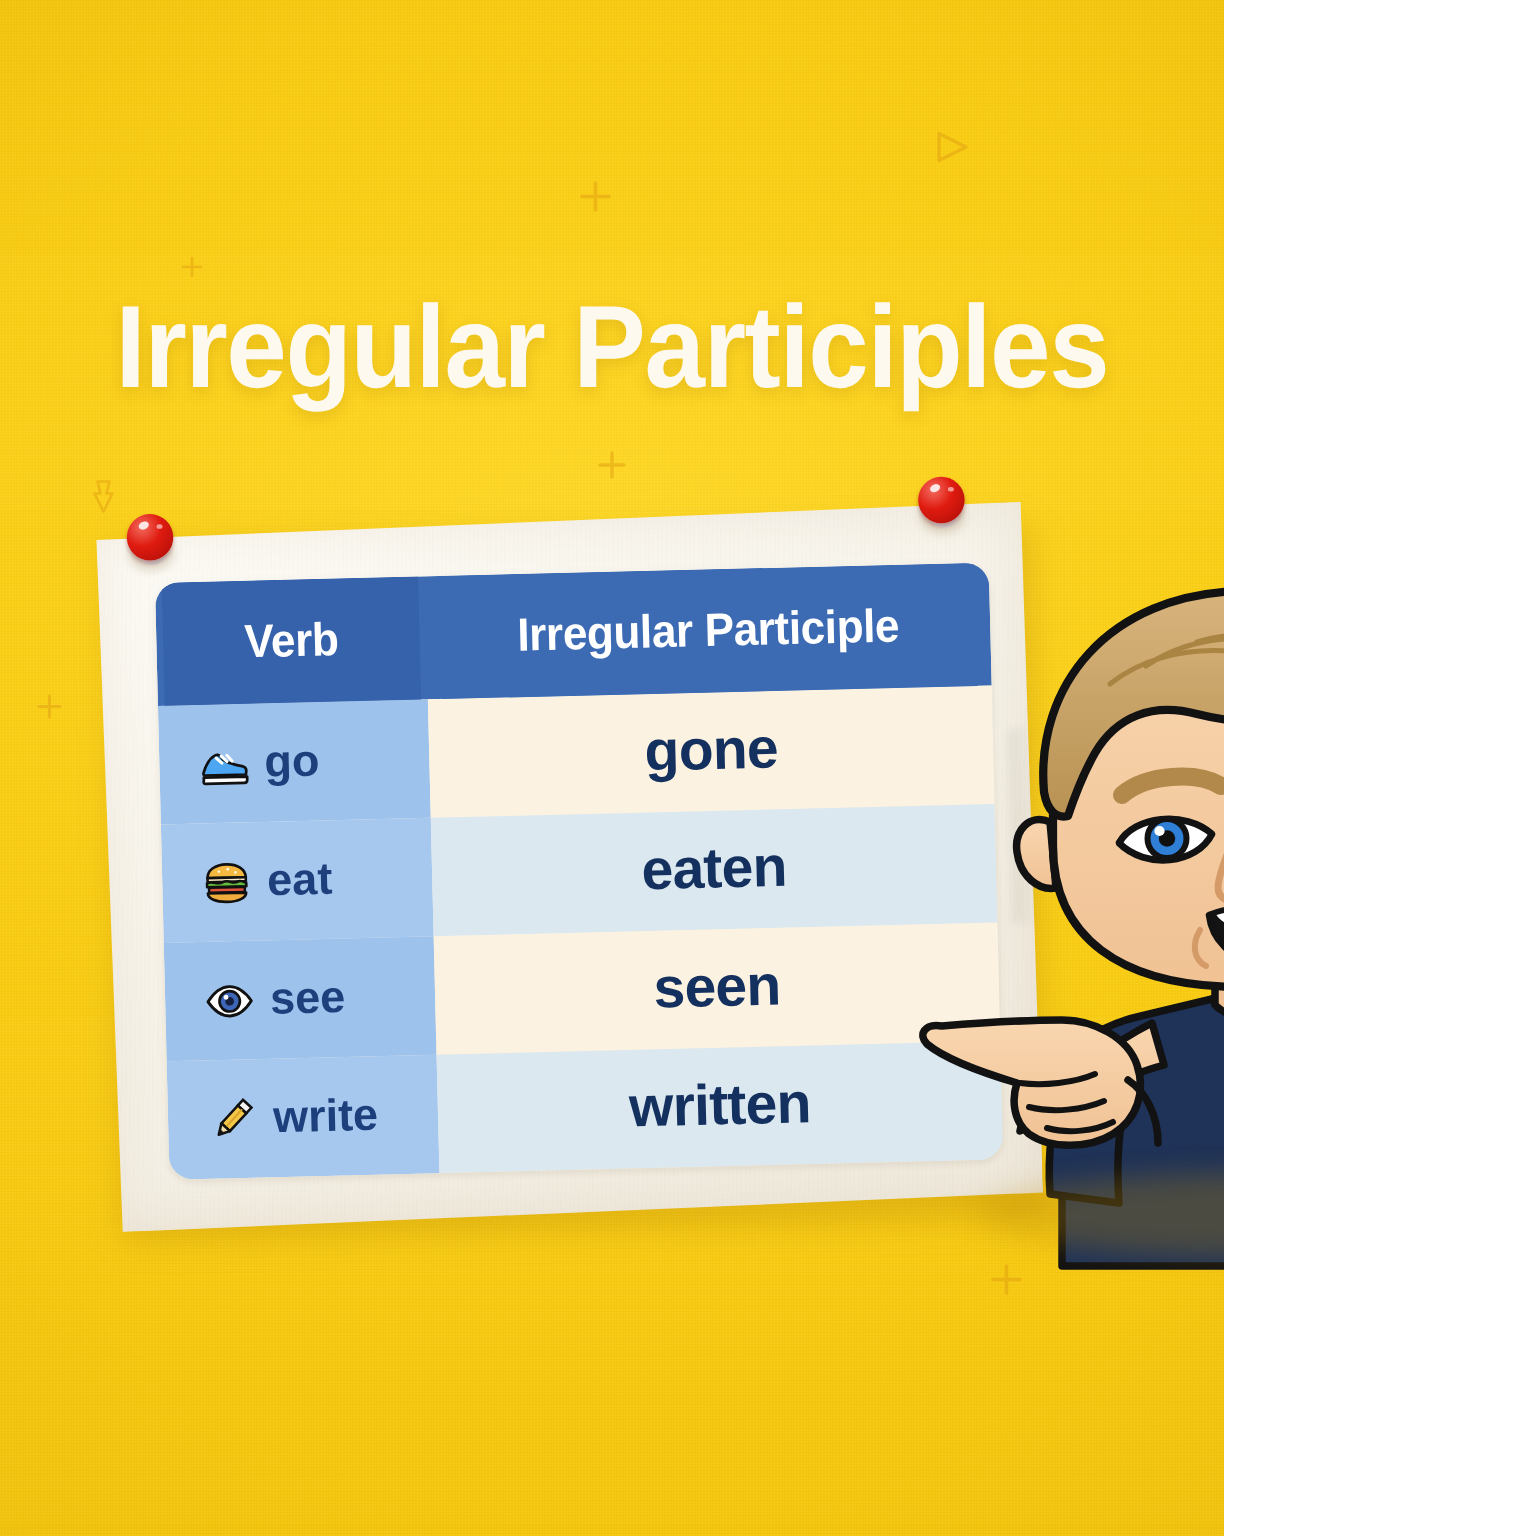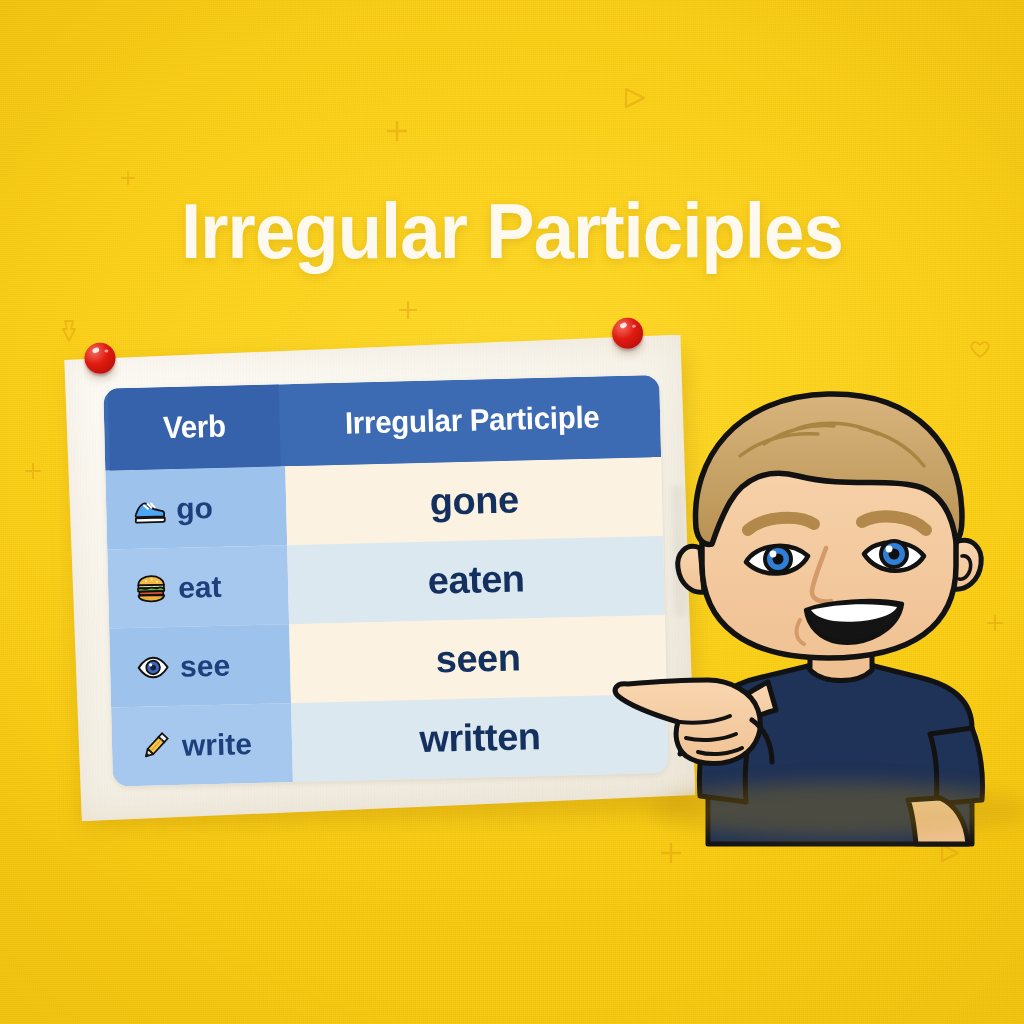--- a/index.html
+++ b/index.html
@@ -2,21 +2,21 @@
 <html><head>
 <meta charset="utf-8">
 <style>
   html, body {
     margin: 0;
     padding: 0;
     background: #ffffff;
   }
   #stage {
     position: relative;
-    width: 1024px;
+    width: 816px;
     height: 1024px;
     overflow: hidden;
     background: #fcd21a;
     font-family: "Liberation Sans", sans-serif;
   }
 
   
   .bg-base {
     position: absolute;
     inset: 0;

